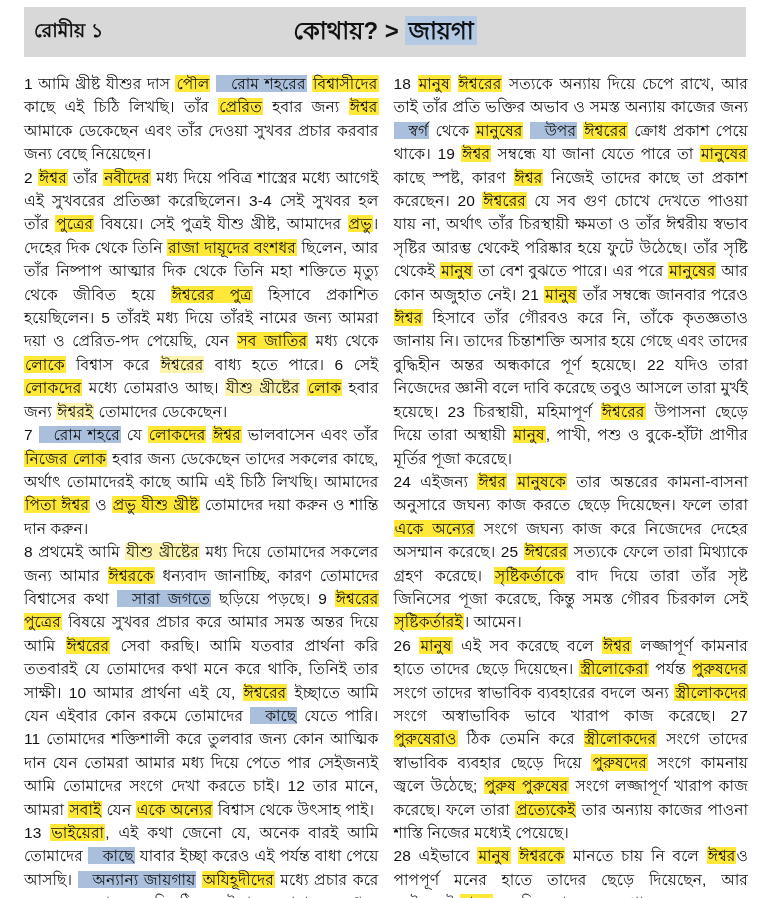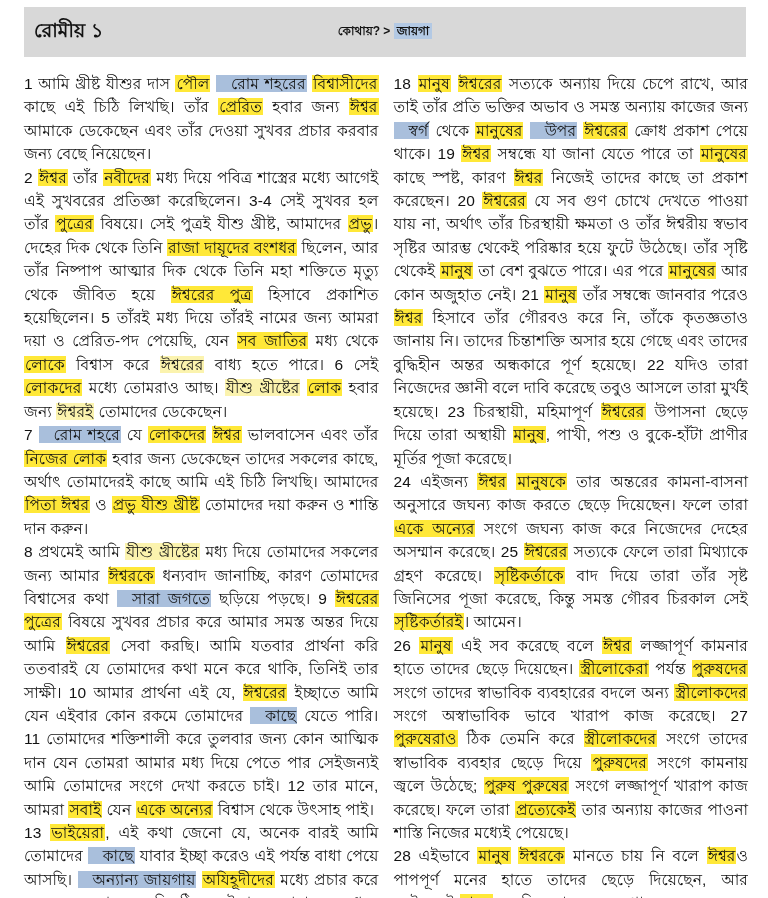--- a/index.html
+++ b/index.html
@@ -21,21 +21,21 @@
     align-items: center;
     position: relative;
     font-weight: 700;
     font-size: 19px;
   }
   .book-title { padding-left: 10px; letter-spacing: 0.2px; }
   .header-question {
     position: absolute;
     left: 0; right: 0;
     text-align: center;
-    font-size: 12px;
+    font-size: 24px;
   }
   .header-question .topic {
     background: var(--hl-header, #b3c9e4);
     padding: 1px 3px;
   }
 
   .columns {
     display: flex;
     gap: 15px;
     padding: 15px 20px 12px 24px;

